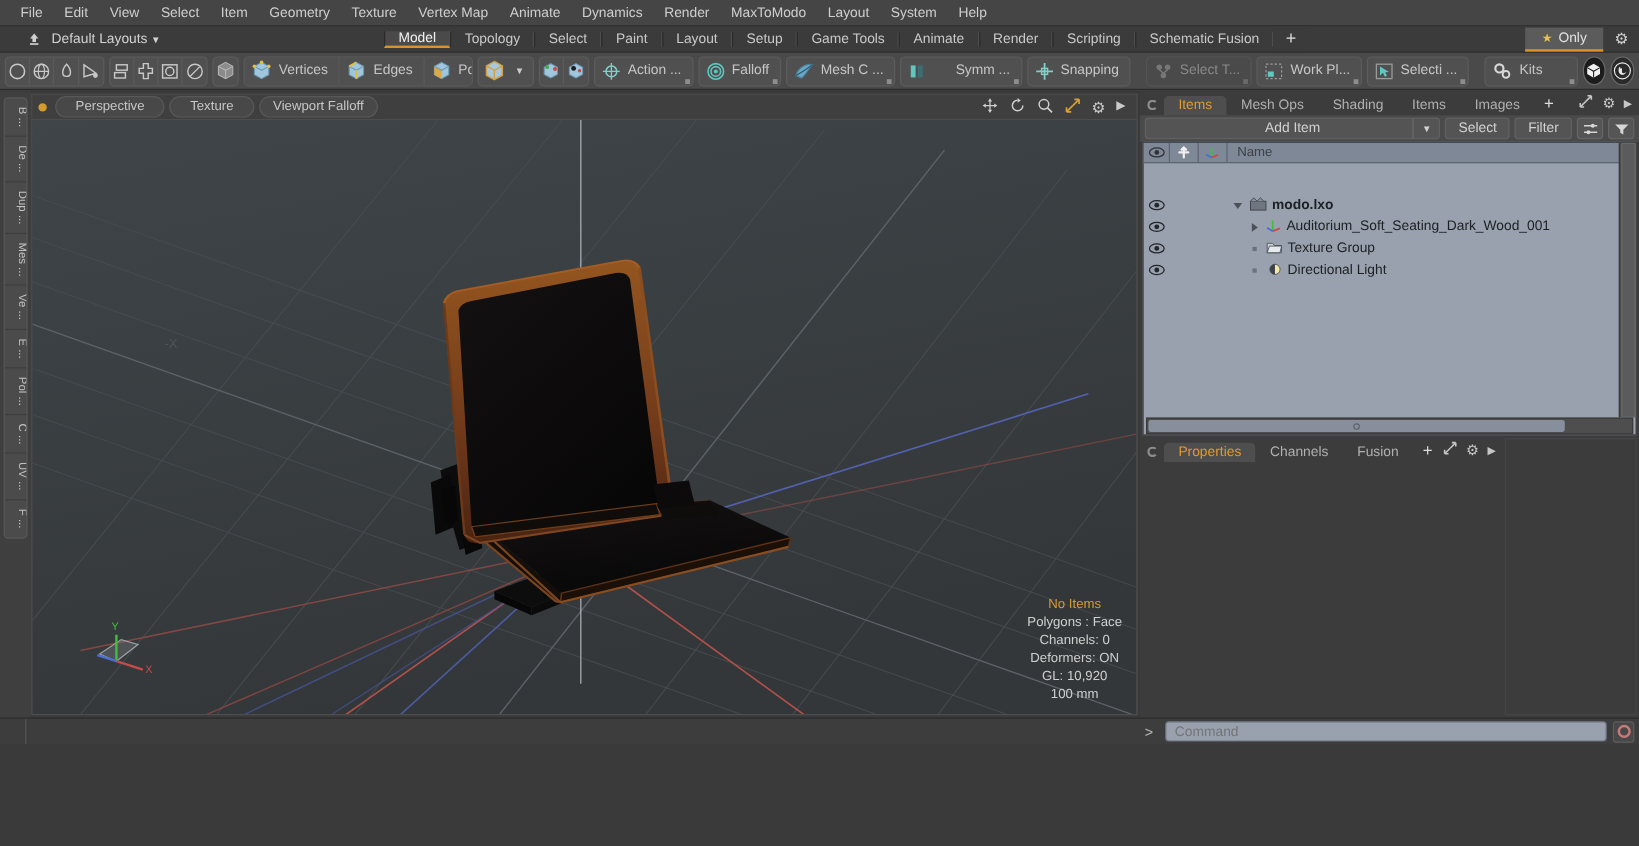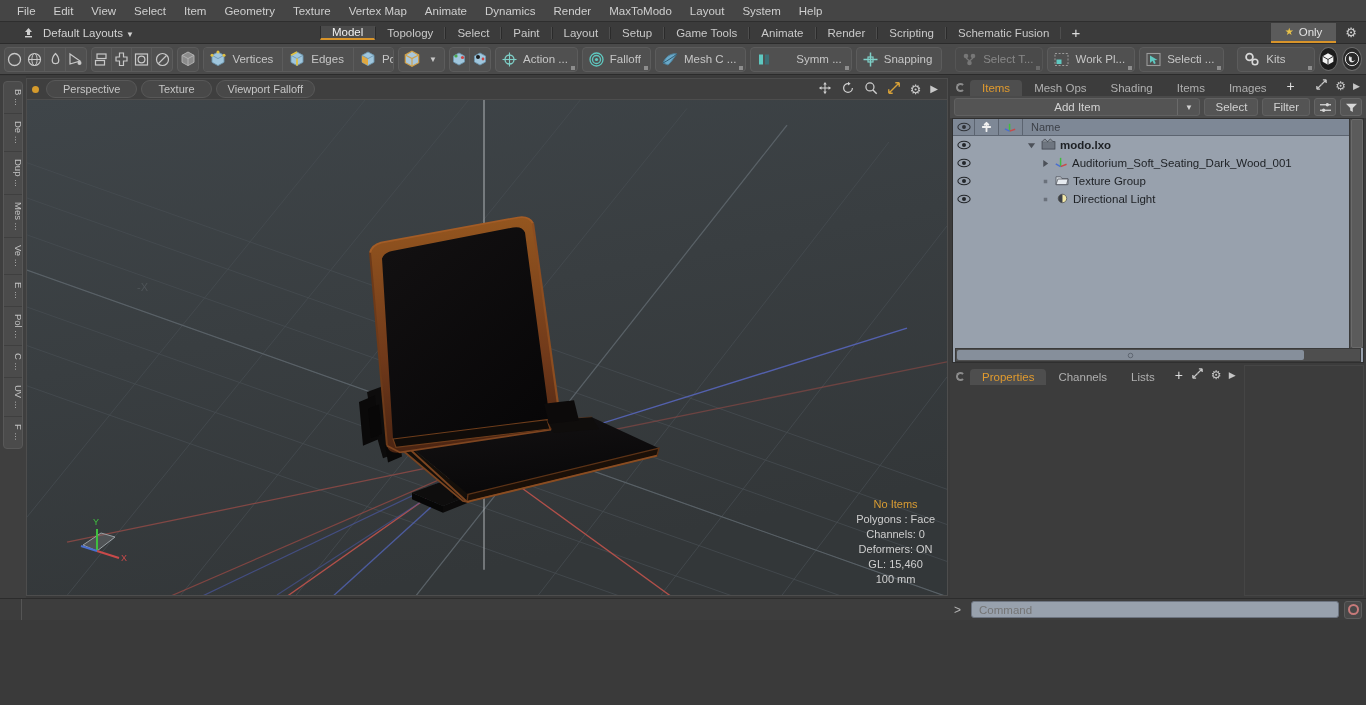--- a/index.html
+++ b/index.html
@@ -615,21 +615,21 @@
           <line x1="26" y1="40" x2="10" y2="35" stroke="#4a6fd0" stroke-width="2"></line>
           <text x="22" y="14" fill="#3fbf3f" font-size="9" font-family="Liberation Sans, sans-serif">Y</text>
           <text x="50" y="50" fill="#c94a4a" font-size="9" font-family="Liberation Sans, sans-serif">X</text>
         </svg>
 
         <div class="vp-stats">
           <div class="hl">No Items</div>
           <div>Polygons : Face</div>
           <div>Channels: 0</div>
           <div>Deformers: ON</div>
-          <div>GL: 15,460</div>
+          <div>GL: 10,920</div>
           <div>100 mm</div>
         </div>
       </div>
     </div>
 
     <div class="rightcol">
 
       <div class="panel-tabrow">
         <div class="ptabdot"></div>
         <div class="ptab active">Items</div>
@@ -666,21 +666,21 @@
         </div>
         <div class="ibtn">
           <svg width="13" height="11" viewBox="0 0 14 12">
               <path d="M1 2 H13 L8.4 6.6 V11 L5.6 9.4 V6.6 Z" fill="#d6d6d6"></path>
             </svg>
         </div>
       </div>
 
       <div class="itemlist">
         <div style="display:flex;flex:1;overflow:hidden;">
-          <div style="flex:1;display:flex;flex-direction:column;">
+          <div style="flex:1;display:flex;flex-direction:column;gap:26px;">
             <div class="il-head">
               <div class="il-col-eye">
                 <svg width="14" height="10" viewBox="0 0 16 11">
                     <ellipse cx="8" cy="5.5" rx="7" ry="4.3" fill="none" stroke="#2e3136" stroke-width="1.2"></ellipse>
                     <circle cx="8" cy="5.5" r="2.2" fill="#2e3136"></circle>
                   </svg>
               </div>
               <div class="il-col-a">
                 <svg width="13" height="12" viewBox="0 0 14 13">
                     <path d="M7 2 V11 M3 6.5 H11 M7 2 L5 4 M7 2 L9 4" stroke="#f0f0f0" stroke-width="2" fill="none" stroke-linecap="round"></path>
@@ -807,21 +807,21 @@
               </svg>
           </div>
         </div>
       </div>
 
       <div class="proppanel">
         <div class="panel-tabrow">
           <div class="ptabdot"></div>
           <div class="ptab active">Properties</div>
           <div class="ptab">Channels</div>
-          <div class="ptab">Lists</div>
+          <div class="ptab">Fusion</div>
           <div class="ptab plus">+</div>
           <div class="ptab-right">
             <span>
               <svg width="13" height="13" viewBox="0 0 14 14">
                   <path d="M2 12 L7 7 M2 12 L2 8.5 M2 12 L5.5 12" stroke="#c6c6c6" stroke-width="1.4" fill="none"></path>
                   <path d="M12 2 L7 7 M12 2 L12 5.5 M12 2 L8.5 2" stroke="#c6c6c6" stroke-width="1.4" fill="none"></path>
                 </svg></span>
             <span>⚙</span>
             <span style="font-size:9px;">▶</span>
           </div>

